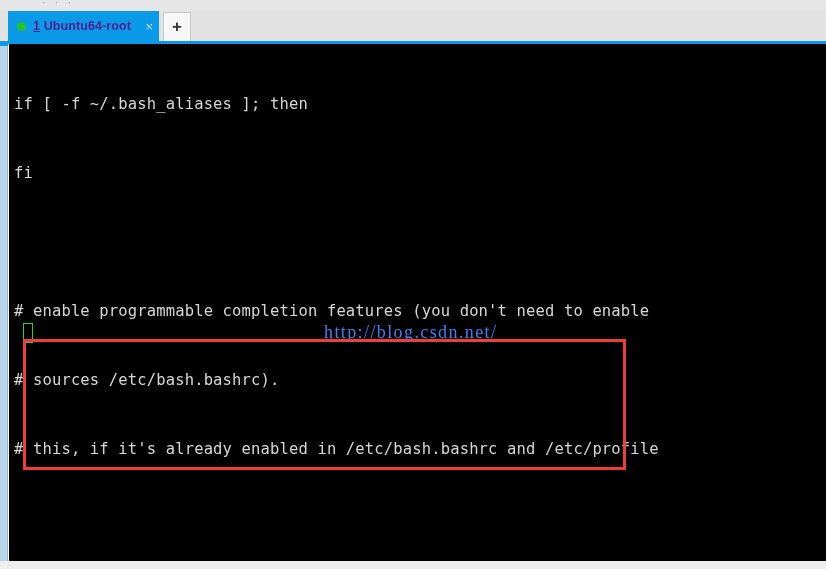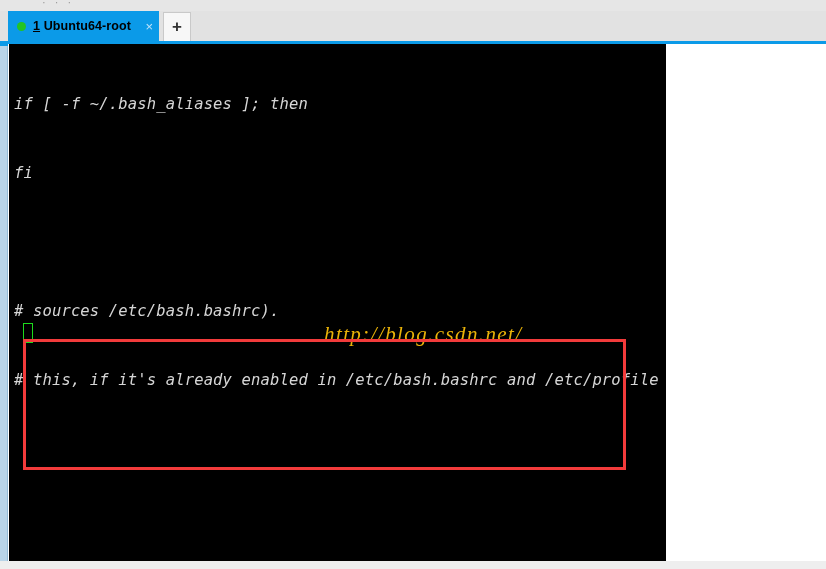--- a/index.html
+++ b/index.html
@@ -57,21 +57,21 @@
     padding: 0 6px 0 9px;
   }
   .tab-dot {
     width: 9px; height: 9px;
     border-radius: 50%;
     background: #23c423;
     flex: 0 0 auto;
     margin-right: 7px;
   }
   .tab-label {
-    color: #000000;
+    color: #4c1d95;
     font-size: 12.5px;
     font-weight: bold;
     white-space: nowrap;
     font-family: "Liberation Sans", sans-serif;
     flex: 1 1 auto;
     letter-spacing: 0.1px;
   }
   .tab-label .mn {
     text-decoration: underline;
   }
@@ -132,24 +132,23 @@
   .gutter-marks {
     position: absolute;
     left: 0; top: 380px;
     width: 8px; height: 145px;
   }
 
   
   .terminal {
     position: absolute;
     left: 9px; top: 0;
-    width: 657px; height: 517px;
+    width: 817px; height: 517px;
     background: #000000;
     overflow: hidden;
-    font-style: italic;
   }
   .term-text {
     position: absolute;
     left: 5px; top: 3px;
     font-family: "DejaVu Sans Mono", "Liberation Mono", monospace;
     font-size: 15.5px;
     line-height: 23px;
     color: #d6d6d6;
     white-space: pre;
     letter-spacing: 0.15px;
@@ -173,22 +172,22 @@
     border: 3px solid #f23b3b;
     box-sizing: border-box;
     pointer-events: none;
   }
 
   
   .watermark {
     position: absolute;
     left: 315px; top: 278px;
     font-family: "Liberation Serif", "DejaVu Serif", serif;
-    font-size: 21px;
-    color: #eab308;
+    font-size: 18px;
+    color: #3b82f6;
     letter-spacing: 1.4px;
     white-space: nowrap;
   }
 
   
   .bottom-strip {
     position: absolute;
     left: 0; top: 517px;
     width: 826px; height: 8px;
     background: #eeeeee;
@@ -223,20 +222,21 @@
     </div>
 
     <div class="gutter-marks"></div>
 
     <div class="terminal" style="background: rgb(0, 0, 0);">
 
       <div class="term-text" style="color: rgb(214, 214, 214);">
         <div class="term-line">if [ -f ~/.bash_aliases ]; then</div>
         <div class="term-line">fi</div>
         <div class="term-line"></div>
+        <div class="term-line"># enable programmable completion features (you don't need to enable</div>
         <div class="term-line"># sources /etc/bash.bashrc).</div>
         <div class="term-line"># this, if it's already enabled in /etc/bash.bashrc and /etc/profile</div>
         
         
         
         
         
         
         
         

